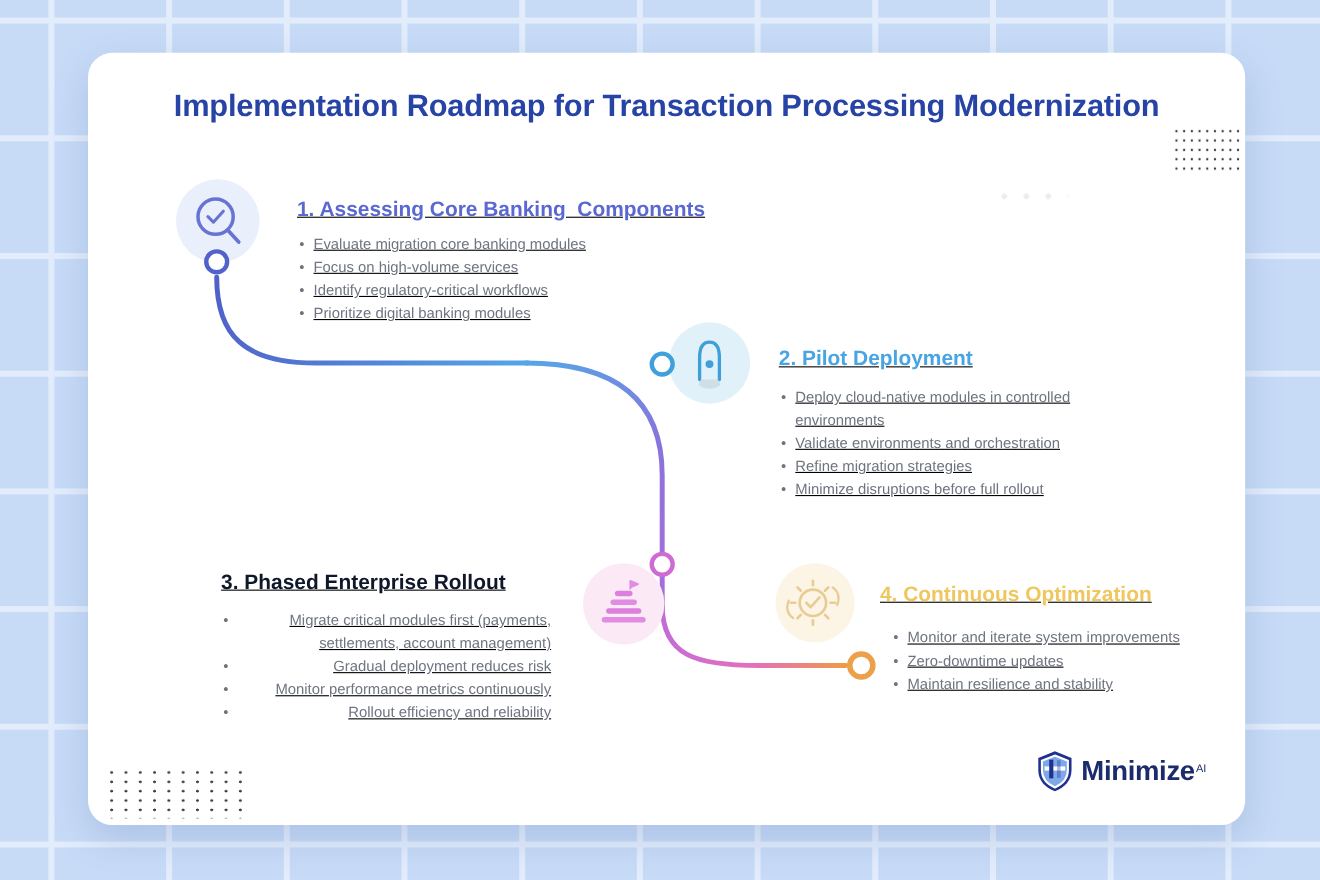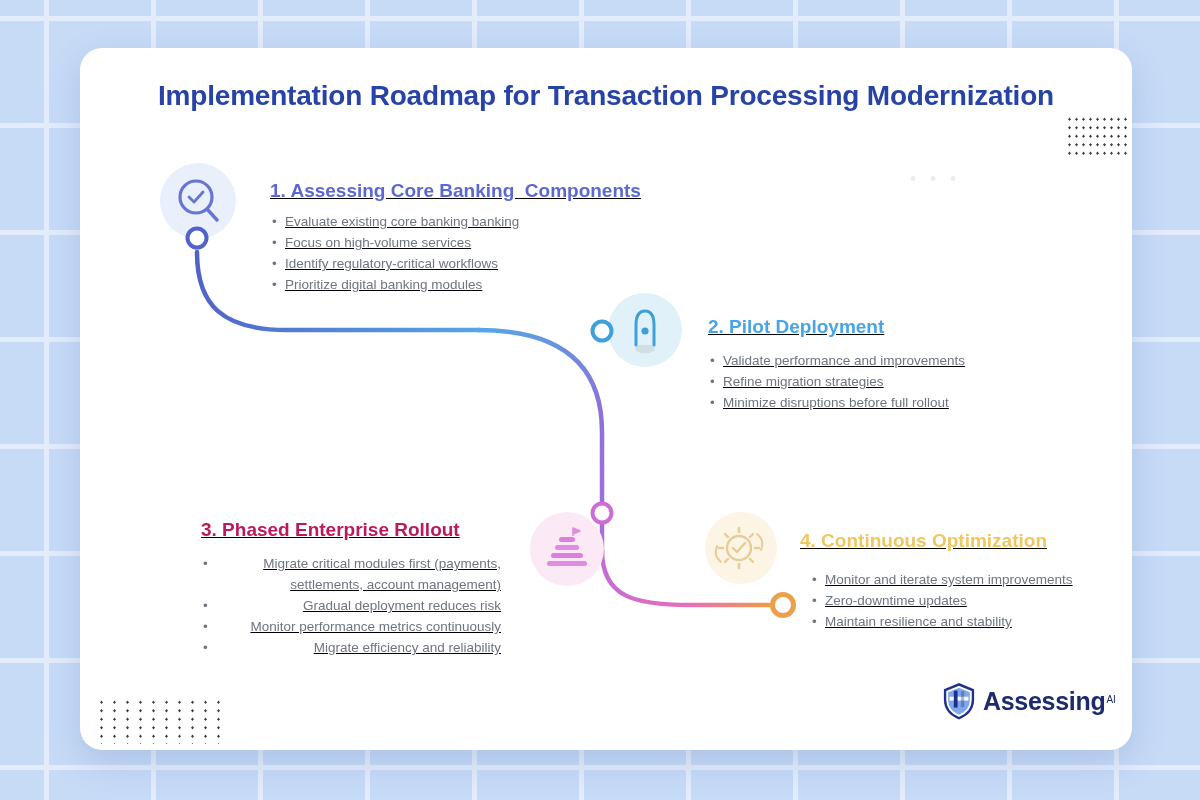--- a/index.html
+++ b/index.html
@@ -42,21 +42,21 @@
     left:823px; top:117px; width:68px; height:36px;
     background-image:radial-gradient(circle, #ececec 2.4px, transparent 2.7px);
     background-size:20px 27px;
   }
   .path-layer { position:absolute; left:0; top:0; width:1052px; height:702px; }
   
   .step { position:absolute;text-decoration:underline; }
   .step-h { font-size:19px; font-weight:700; white-space:pre-wrap; }
   .h1 { color:#5a68d2; }
   .h2 { color:#47a4e5;margin-top:28px; }
-  .h3 { color:#be185d; }
+  .h3 { color:#0f172a; }
   .h4 { color:#efc75e;margin-top:20px; }
   .bullets { margin-top:9px; list-style:none; }
   .bullets li {
     position:relative; padding-left:15px;
     font-size:13.5px; line-height:21px; color:#6e7480;
   }
   .bullets li::before {
     content:"•"; position:absolute; left:2px; top:0; color:#6e7480;
   }
   .step1 { left:190px; top:132px; width:380px; }
@@ -158,43 +158,44 @@
 
     <circle cx="197" cy="238" r="9.5" fill="#ffffff" stroke="#5362cb" stroke-width="4"></circle>
     <circle cx="602" cy="331" r="9.5" fill="#ffffff" stroke="#3fa0dc" stroke-width="4"></circle>
     <circle cx="602" cy="513" r="9.5" fill="#ffffff" stroke="#cf6bd4" stroke-width="4"></circle>
     <circle cx="783" cy="605" r="10.5" fill="#ffffff" stroke="#eda04c" stroke-width="5"></circle>
   </svg>
 
   <div class="step step1">
     <div class="step-h h1">1. Assessing Core Banking  Components</div>
     <ul class="bullets">
-      <li>Evaluate existing core banking banking</li>
+      <li>Evaluate migration core banking modules</li>
       <li>Focus on high-volume services</li>
       <li>Identify regulatory-critical workflows</li>
       <li>Prioritize digital banking modules</li>
     </ul>
   </div>
 
   <div class="step step2">
     <div class="step-h h2">2. Pilot Deployment</div>
     <ul class="bullets">
-      <li>Validate performance and improvements</li>
+      <li>Deploy cloud-native modules in controlled environments</li>
+      <li>Validate environments and orchestration</li>
       <li>Refine migration strategies</li>
       <li>Minimize disruptions before full rollout</li>
     </ul>
   </div>
 
   <div class="step step3">
     <div class="step-h h3">3. Phased Enterprise Rollout</div>
     <ul class="bullets">
       <li>Migrate critical modules first (payments, settlements, account management)</li>
       <li>Gradual deployment reduces risk</li>
       <li>Monitor performance metrics continuously</li>
-      <li>Migrate efficiency and reliability</li>
+      <li>Rollout efficiency and reliability</li>
     </ul>
   </div>
 
   <div class="step step4">
     <div class="step-h h4">4. Continuous Optimization</div>
     <ul class="bullets">
       <li>Monitor and iterate system improvements</li>
       <li>Zero-downtime updates</li>
       <li>Maintain resilience and stability</li>
     </ul>
@@ -203,17 +204,17 @@
   <div class="logo">
     <svg width="34" height="38" viewBox="0 0 36 40" aria-hidden="true">
       <path d="M18,1 L34,7.5 V19 C34,29.5 27,36 18,39.5 C9,36 2,29.5 2,19 V7.5 Z" fill="#20308f"></path>
       <path d="M18,5 L30.5,10 V19 C30.5,27.5 25,32.8 18,35.8 C11,32.8 5.5,27.5 5.5,19 V10 Z" fill="#7fa8e8" stroke="#ffffff" stroke-width="2"></path>
       <rect x="8" y="15.5" width="20" height="4" fill="#ffffff"></rect>
       <rect x="12.5" y="9" width="4" height="18" fill="#20308f"></rect>
       <rect x="19.5" y="9" width="4" height="18" fill="#ffffff" opacity=".0"></rect>
       <rect x="20" y="9.5" width="3.5" height="17" fill="#20308f" opacity=".35"></rect>
     </svg>
     <div>
-      <span class="logo-text">Assessing</span><span class="logo-sup">AI</span>
+      <span class="logo-text">Minimize</span><span class="logo-sup">AI</span>
     </div>
   </div>
 
 </div>
 
 </body></html>

